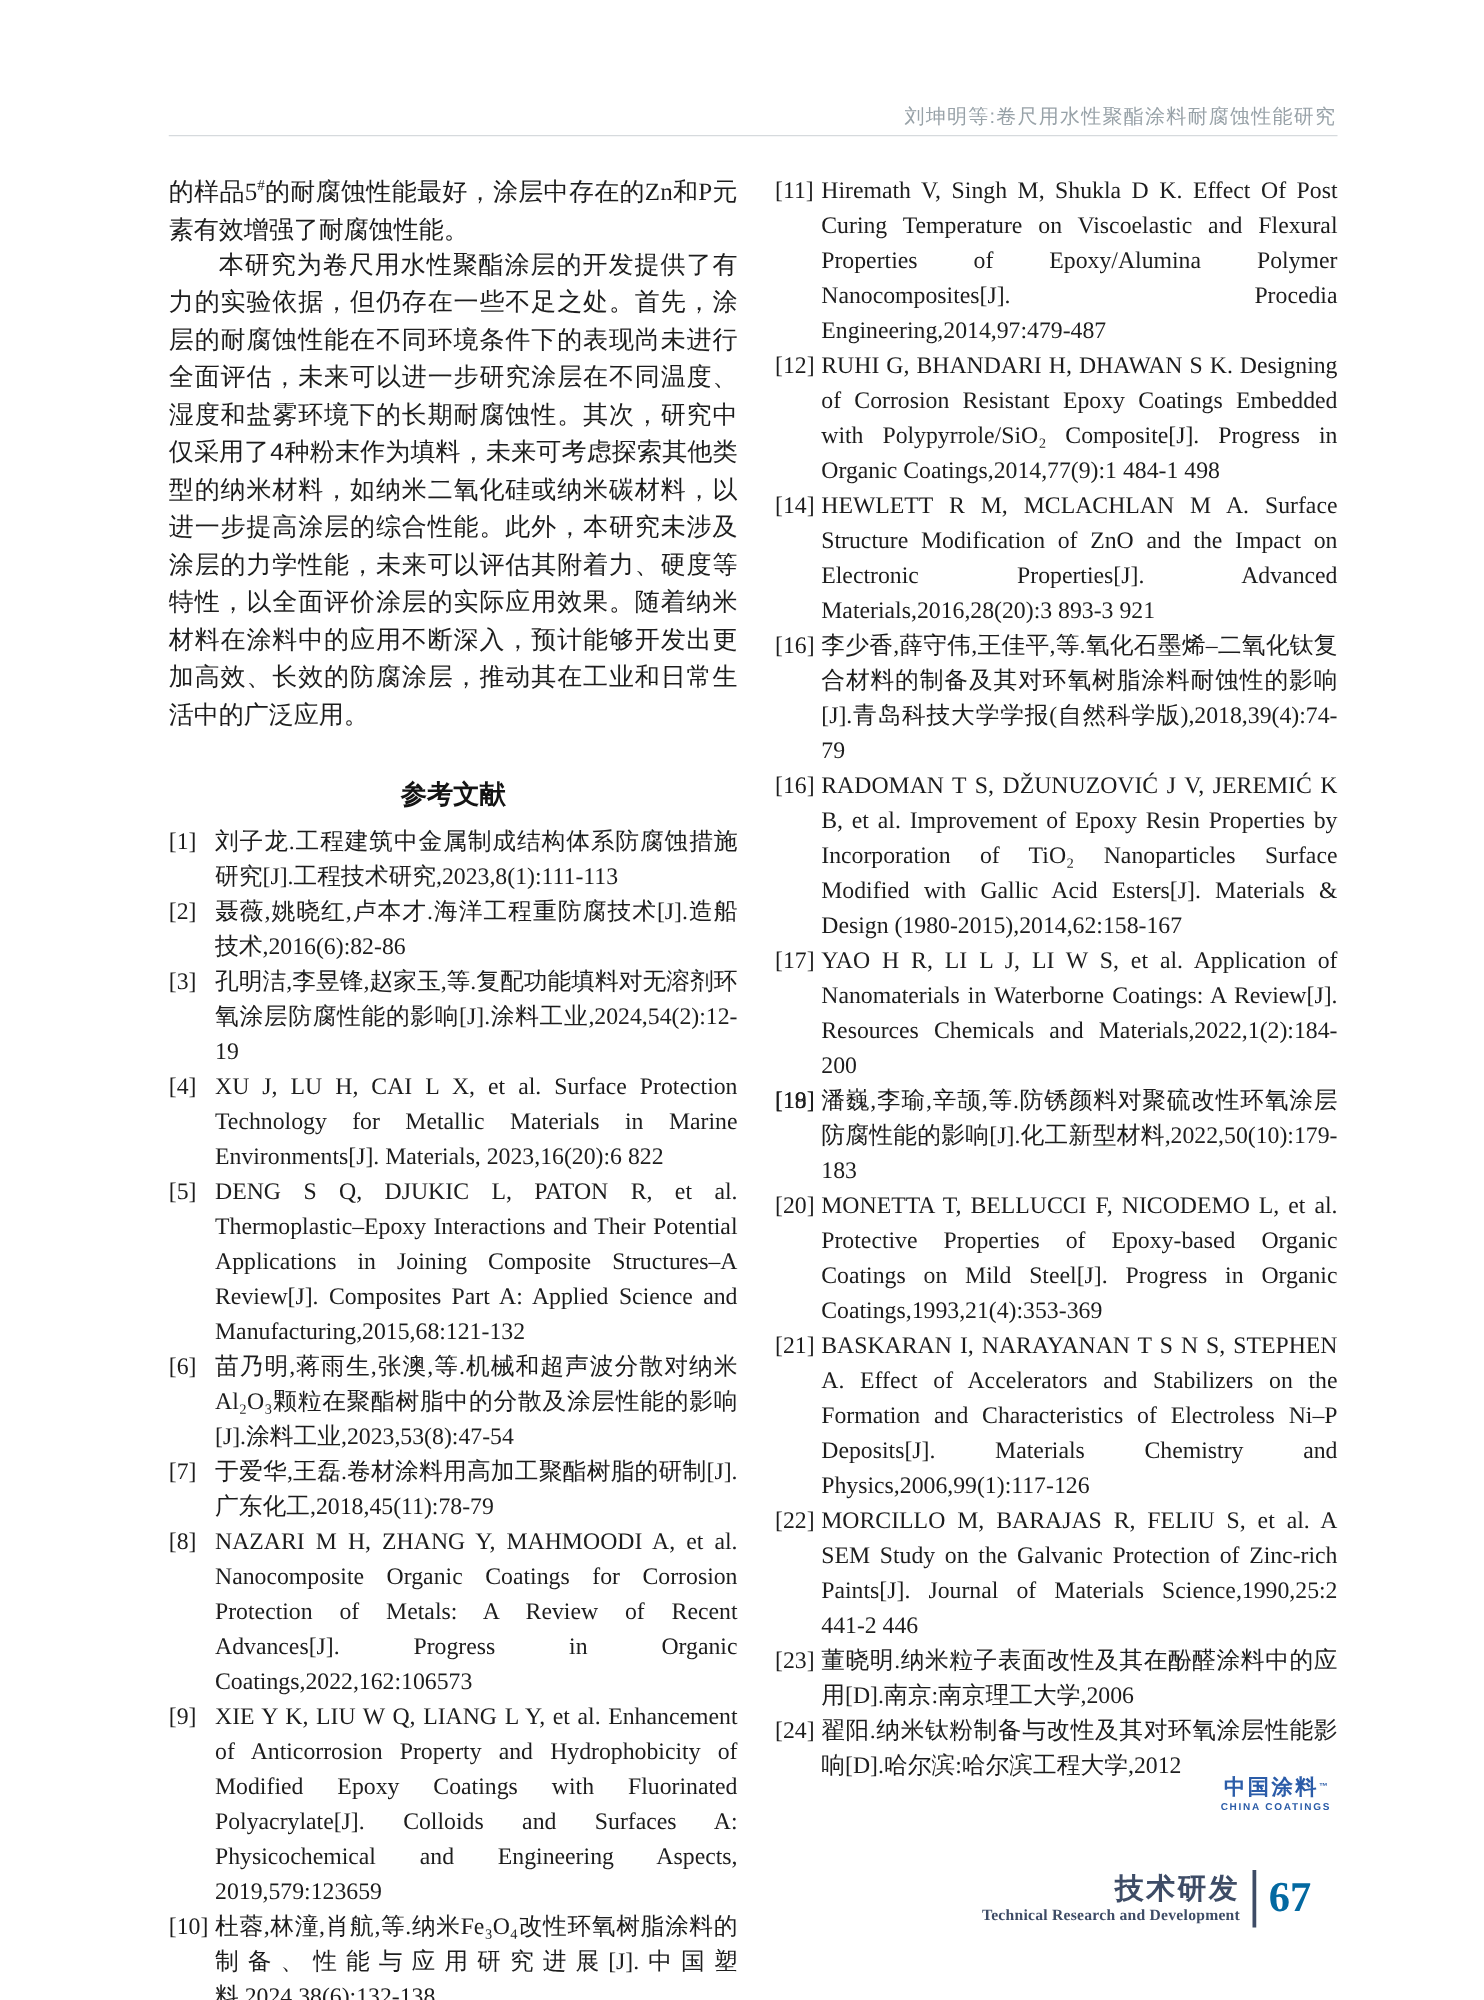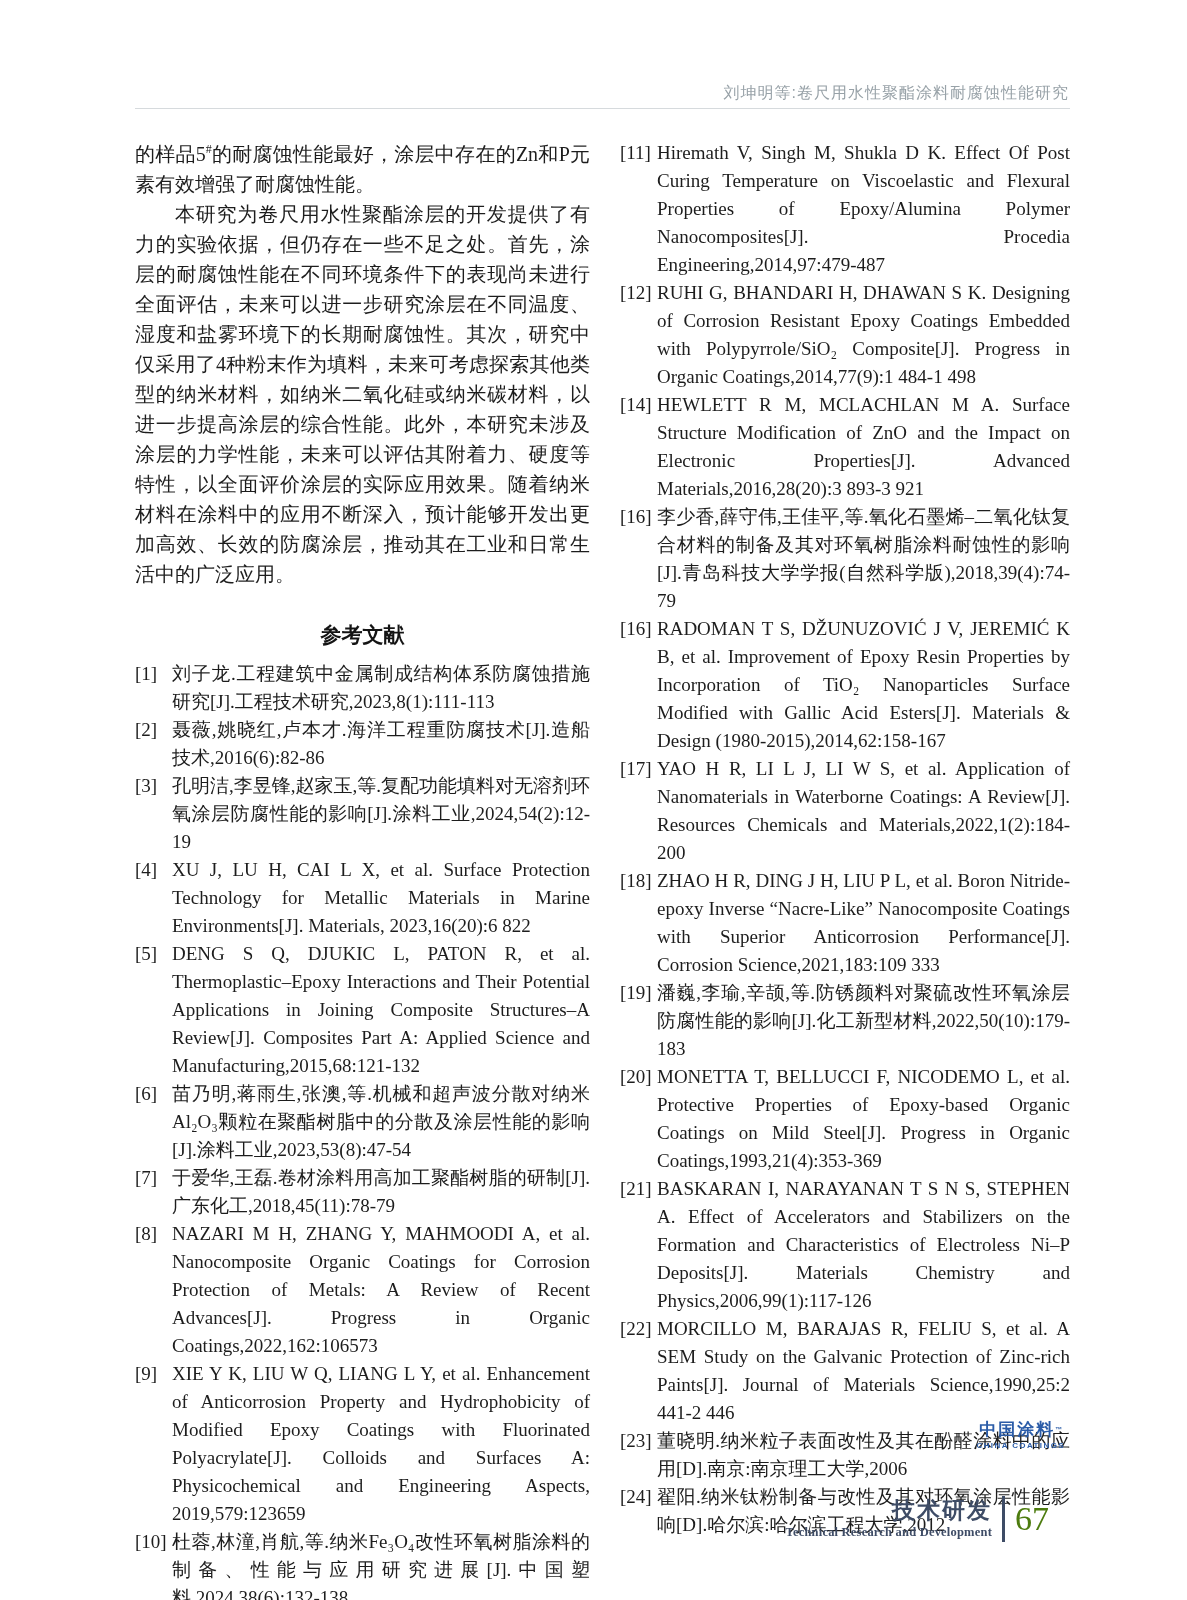--- a/index.html
+++ b/index.html
@@ -10,21 +10,21 @@
   .running-head {
     position:absolute; top:83px; right:118px;
     font-family:"Liberation Sans","DejaVu Sans",sans-serif;
     font-size:16px; color:#98a2a8; letter-spacing:1px;
   }
   .head-rule { position:absolute; top:108px; left:135px; width:935px; height:1px; background:#d6dadd; }
   .columns { position:absolute; top:139px; left:135px; width:935px; display:flex; gap:30px; align-items:flex-start; }
   .col-left  { width:455px; }
   .col-right { width:450px; }
   .body-cn { margin:0; font-size:20px; line-height:30px; text-align:justify; }
-  .indent { text-indent:2em; }
+  .indent { text-indent:2em;font-family:Liberation Mono, monospace; }
   .sup-hash { font-size:12px; vertical-align:super; line-height:0; }
   .refs-heading {
     margin:32px 0 11px; text-align:center;
     font-family:"Liberation Sans","DejaVu Sans",sans-serif;
     font-size:21px; font-weight:bold; color:#141414;
   }
   .ref { position:relative; padding-left:37px; font-size:19px; line-height:28px; text-align:justify; }
   .ref-num { position:absolute; left:0; top:0; }
   .logo {
     position:absolute; top:1421px; right:122px; text-align:center; color:#2b5ca8;
@@ -37,21 +37,21 @@
     position:absolute; top:1496px; right:138px;
     display:flex; align-items:center; gap:10px; color:#3e4c66;
   }
   .footer-section { text-align:right; }
   .footer-cn {
     font-family:"Liberation Sans","DejaVu Sans",sans-serif;
     font-size:23px; font-weight:bold; letter-spacing:2px; line-height:24px;
   }
   .footer-en { font-size:12.5px; font-weight:bold; margin-top:3px; letter-spacing:0.2px; }
   .footer-bar { width:3px; height:46px; background:#3e4c66; }
-  .footer-page { font-size:34px; line-height:44px; color:#4d7c0f; }
+  .footer-page { font-size:34px; line-height:44px; color:#0369a1;font-weight:bold; }
 </style>
 </head>
 <body>
 
 <div class="page">
 
   <div class="running-head">刘坤明等:卷尺用水性聚酯涂料耐腐蚀性能研究</div>
   <div class="head-rule"></div>
 
   <div class="columns">
@@ -124,21 +124,20 @@
       <div class="ref">
         <span class="ref-num">[16]</span>
         <span class="ref-text">RADOMAN T S, DŽUNUZOVIĆ J V, JEREMIĆ K B, et al. Improvement of Epoxy Resin Properties by Incorporation of TiO₂ Nanoparticles Surface Modified with Gallic Acid Esters[J]. Materials &amp; Design (1980-2015),2014,62:158-167</span>
       </div>
       <div class="ref">
         <span class="ref-num">[17]</span>
         <span class="ref-text">YAO H R, LI L J, LI W S, et al. Application of Nanomaterials in Waterborne Coatings: A Review[J]. Resources Chemicals and Materials,2022,1(2):184-200</span>
       </div>
       <div class="ref">
         <span class="ref-num">[18]</span>
-        <span class="ref-text">ZHAO H R, DING J H, LIU P L, et al. Boron Nitride-epoxy Inverse “Nacre-Like” Nanocomposite Coatings with Superior Anticorrosion Performance[J]. Corrosion Science,2021,183:109 333</span>
       </div>
       <div class="ref">
         <span class="ref-num">[19]</span>
         <span class="ref-text">潘巍,李瑜,辛颉,等.防锈颜料对聚硫改性环氧涂层防腐性能的影响[J].化工新型材料,2022,50(10):179-183</span>
       </div>
       <div class="ref">
         <span class="ref-num">[20]</span>
         <span class="ref-text">MONETTA T, BELLUCCI F, NICODEMO L, et al. Protective Properties of Epoxy-based Organic Coatings on Mild Steel[J]. Progress in Organic Coatings,1993,21(4):353-369</span>
       </div>
       <div class="ref">

